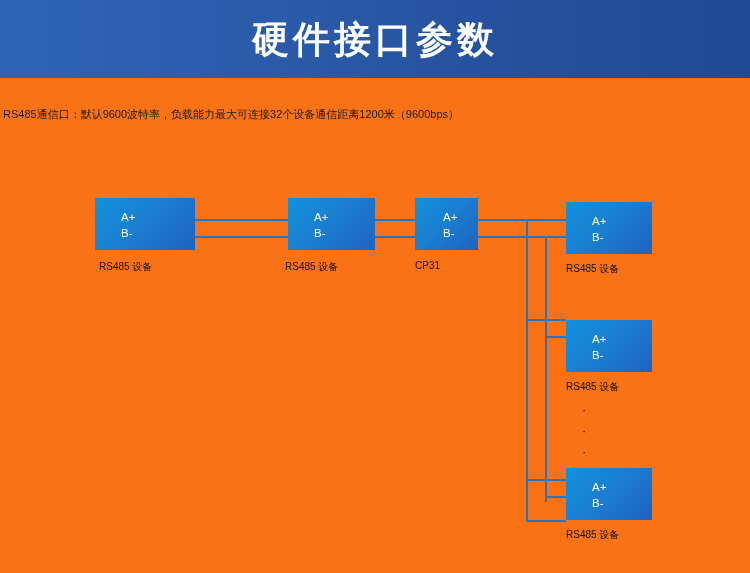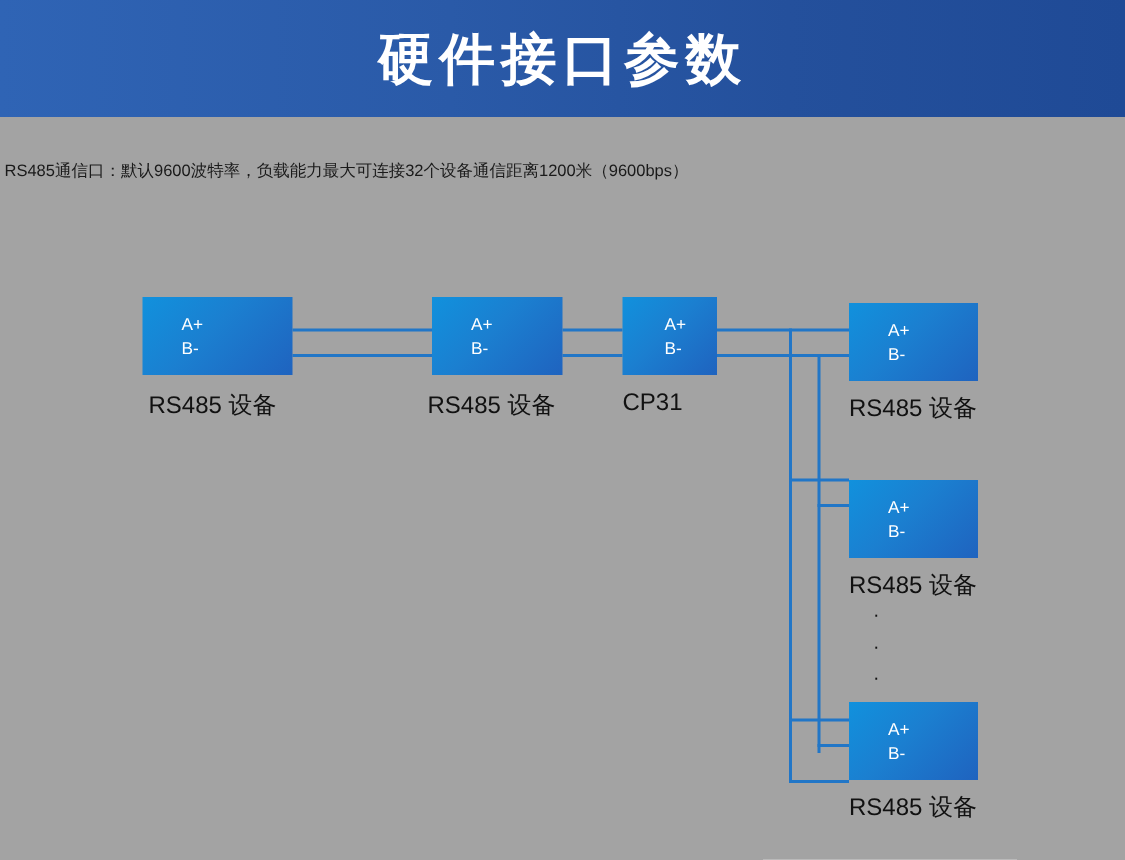--- a/index.html
+++ b/index.html
@@ -10,21 +10,21 @@
     width: 750px;
     height: 573px;
     background: #ffffff;
     font-family: "Liberation Sans", sans-serif;
     overflow: hidden;
   }
   #page {
     position: relative;
     width: 750px;
     height: 573px;
-    background: #a3a3a3;
+    background: #f97316;
   }
   
   #header-banner {
     position: absolute;
     left: 0;
     top: 0;
     width: 750px;
     height: 78px;
     background: linear-gradient(90deg, #2f64b5 0%, #2a5aa8 40%, #24509c 70%, #1f4a96 100%);
     display: flex;
@@ -71,21 +71,21 @@
   }
   .dev-box.center-label {
     padding-left: 52px;
   }
   .dev-box .pin {
     display: block;
   }
   .dev-caption {
     position: absolute;
     color: #111111;
-    font-size: 16px;
+    font-size: 10px;
     white-space: nowrap;
   }
   .wire {
     position: absolute;
     background: #2176c7;
   }
   .wire.h { height: 1.5px; }
   .wire.v { width: 1.5px; }
 </style>
 </head>

